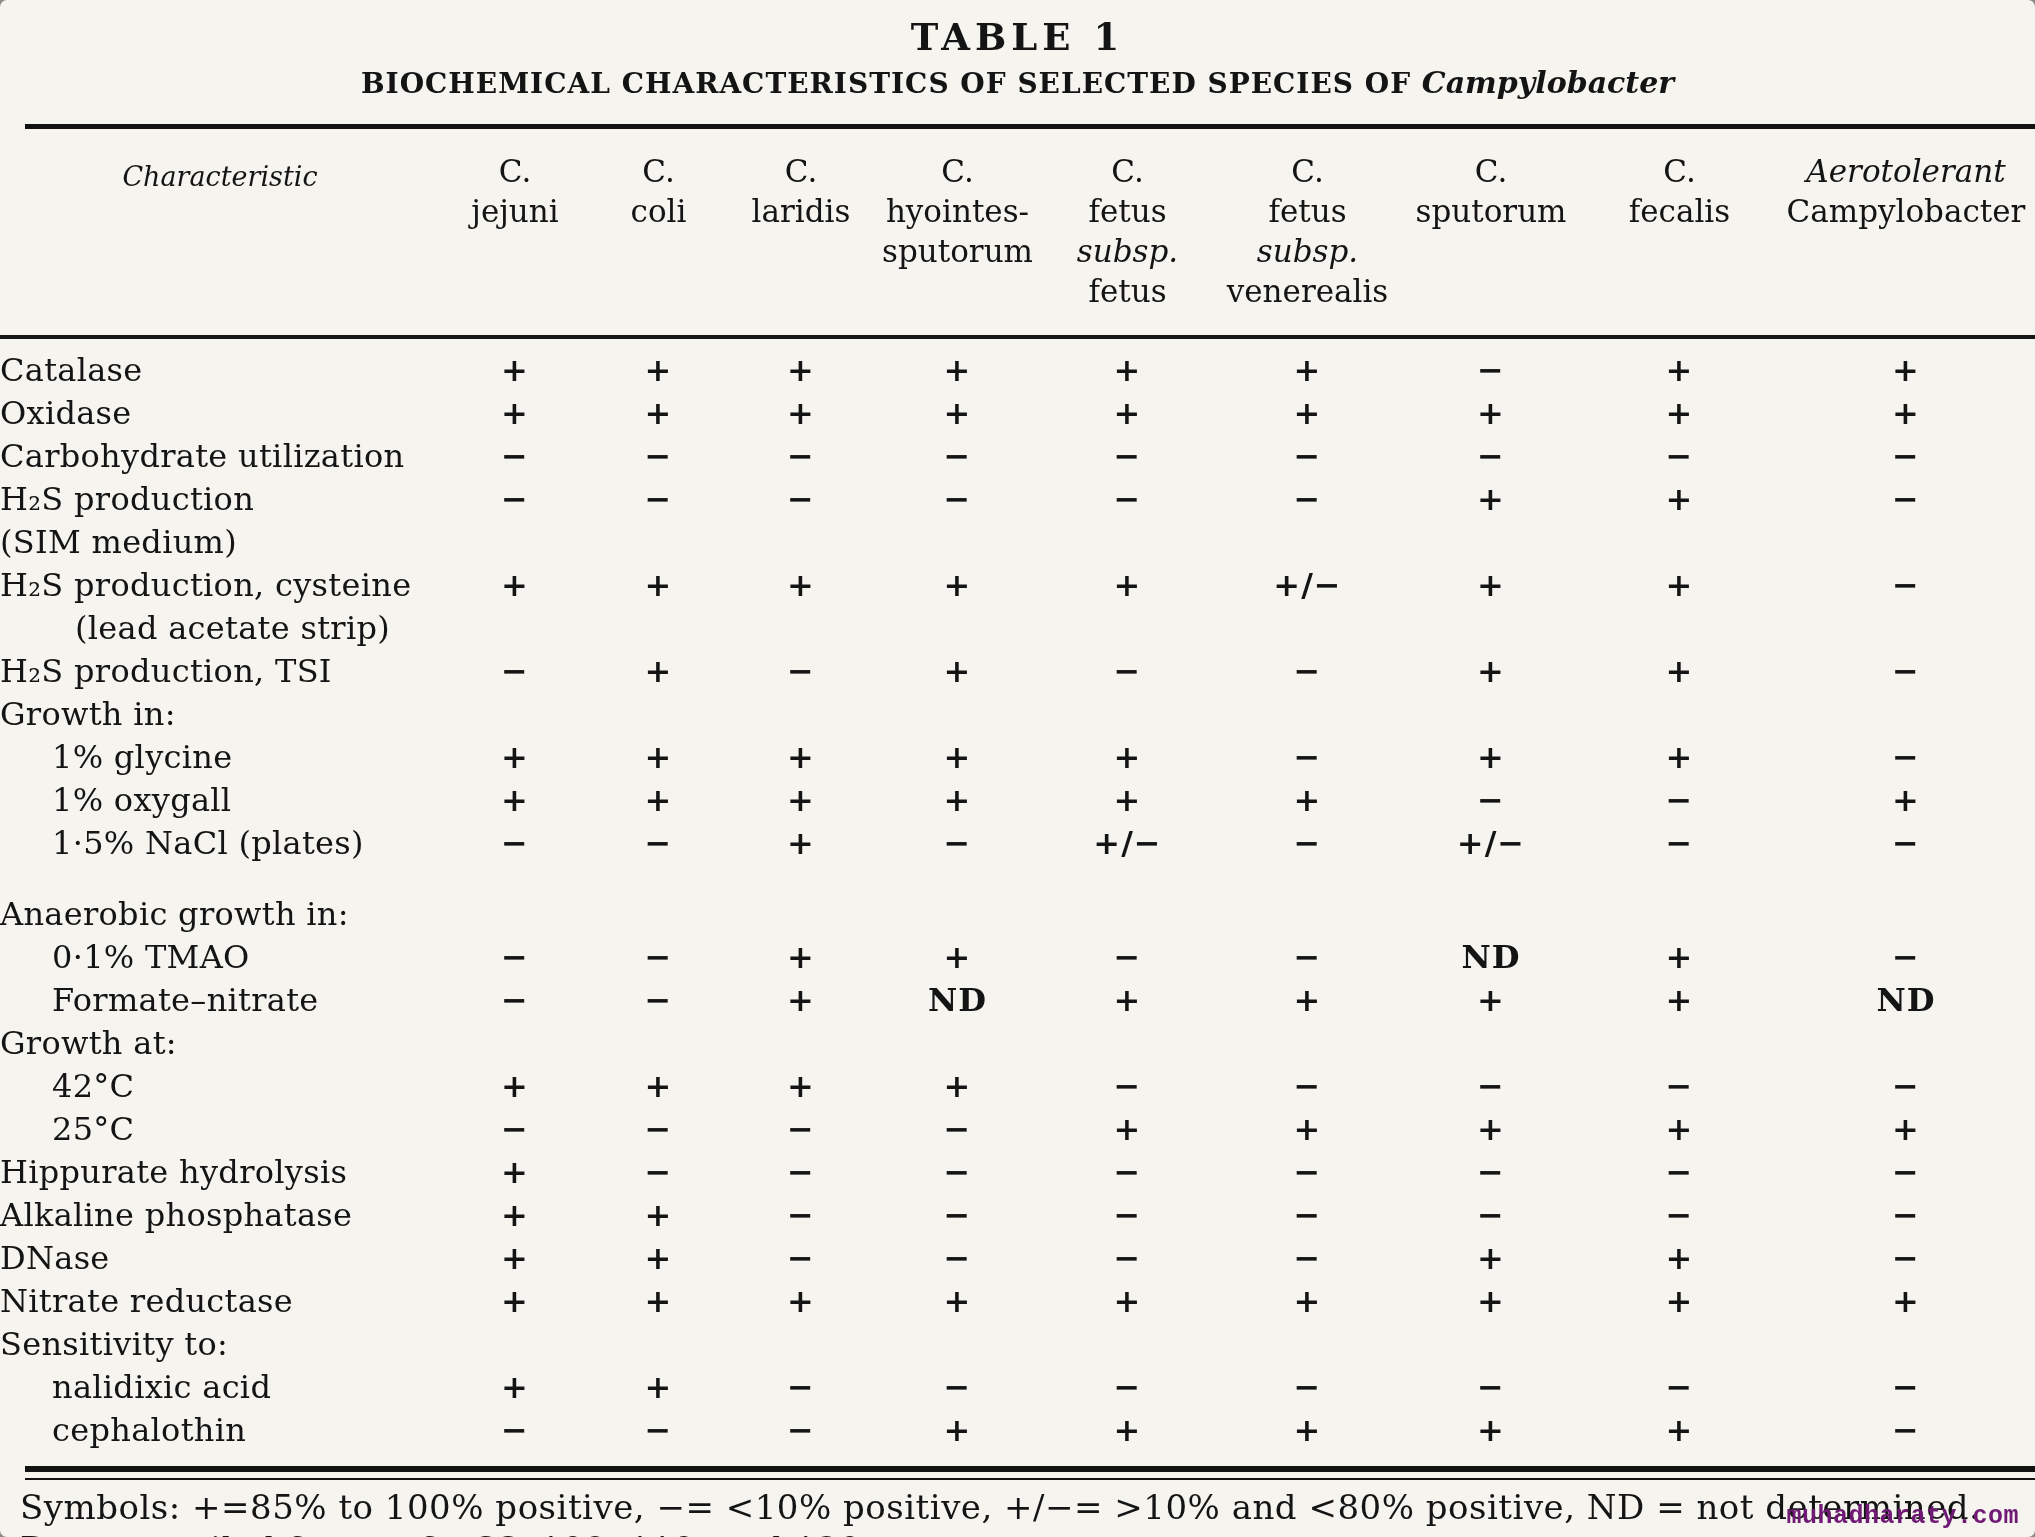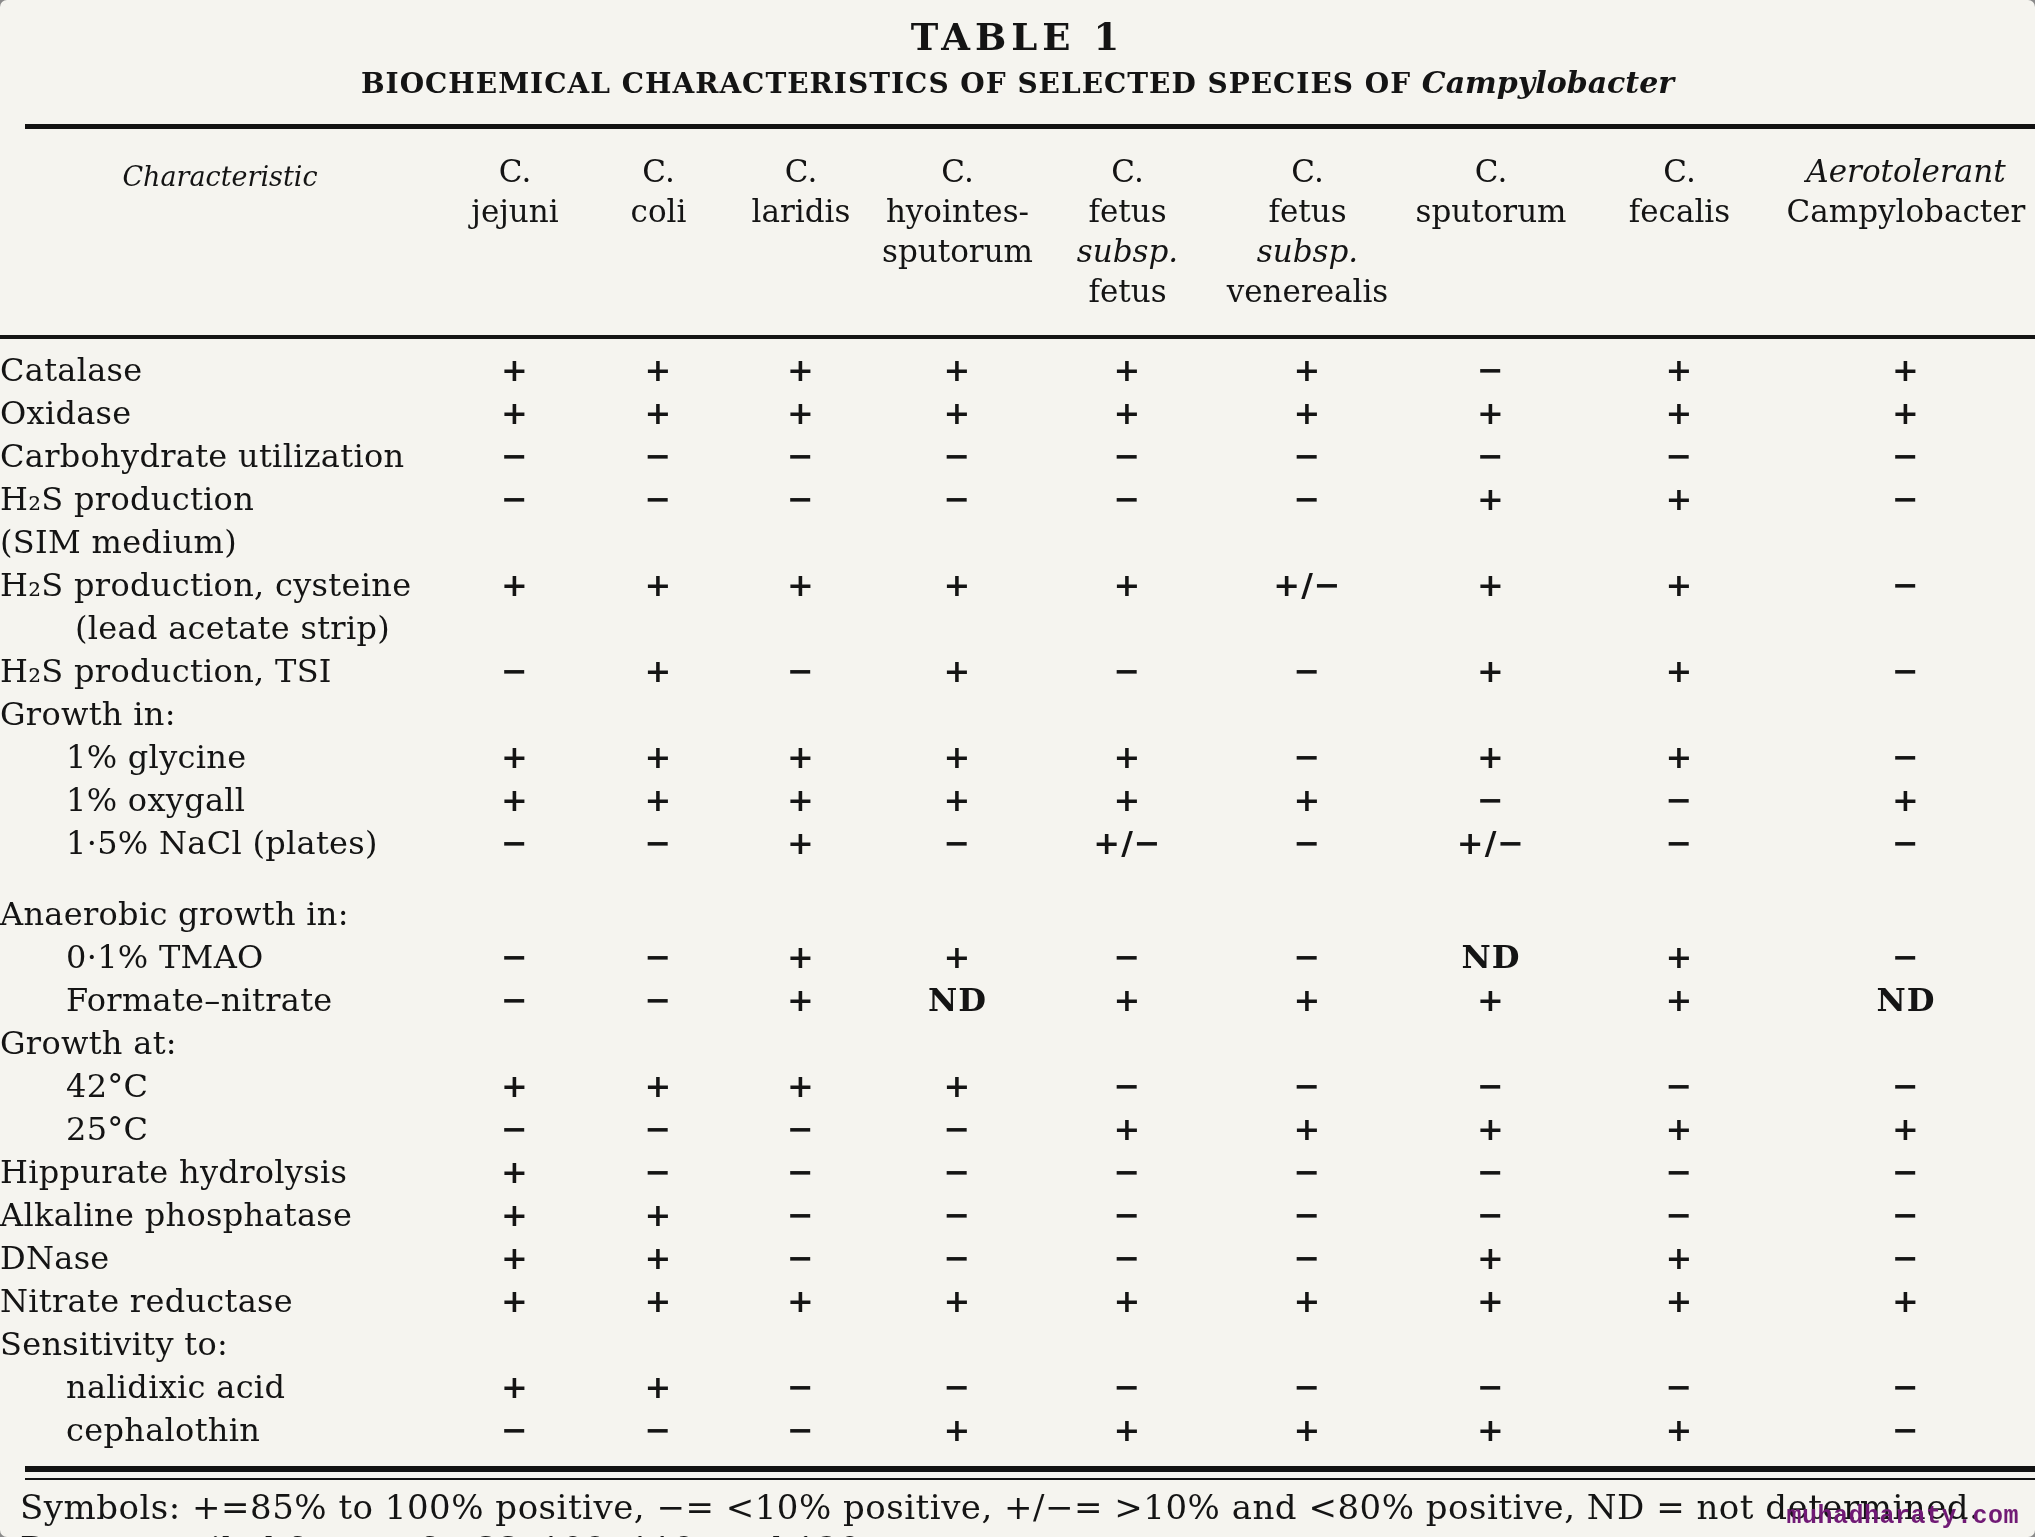--- a/index.html
+++ b/index.html
@@ -31,21 +31,21 @@
     padding:22px 0 24px 0;
     border-bottom:4px solid #151515;
   }
   thead th.char-h{font-style:italic;font-size:27px;padding-top:28px;}
   thead .it{font-style:italic;}
   tbody td{
     font-size:32px;line-height:43px;
     vertical-align:top;padding:0;letter-spacing:0.3px;
   }
   td.label{text-align:left;}
-  td.label.indent{padding-left:66px;}
+  td.label.indent{padding-left:52px;}
   td.label .l2.ind2{padding-left:75px;}
   td.val{text-align:center;font-weight:700;font-size:32px;letter-spacing:1px;}
   tr.first td{padding-top:10px;}
   tr.gap td{padding-top:28px;}
   .rule-thick{margin-top:14px;height:6px;}
   .rule-thin{margin-top:6px;height:2px;}
   .footnote{
     margin-left:20px;font-size:34px;line-height:42px;letter-spacing:0.5px;
   }
   .footnote.fn1{margin-top:6px;}

